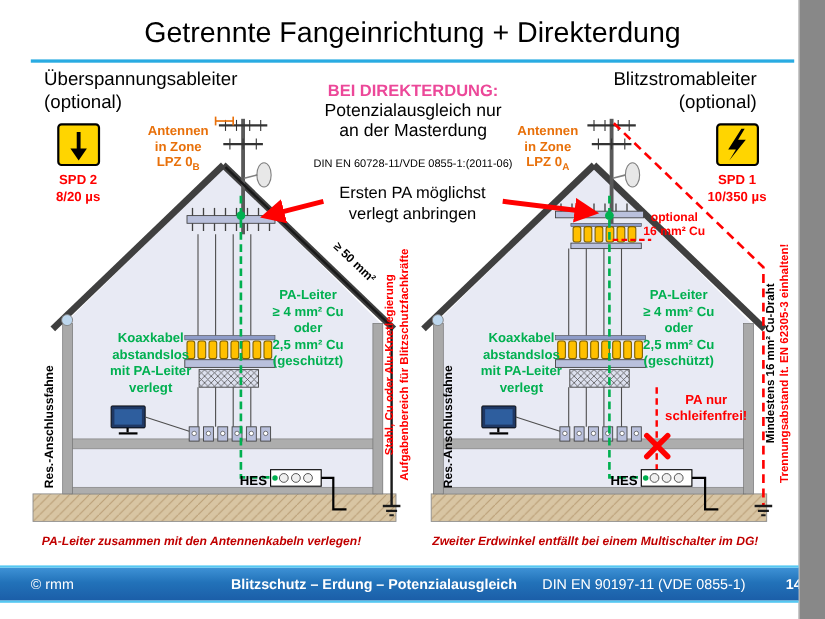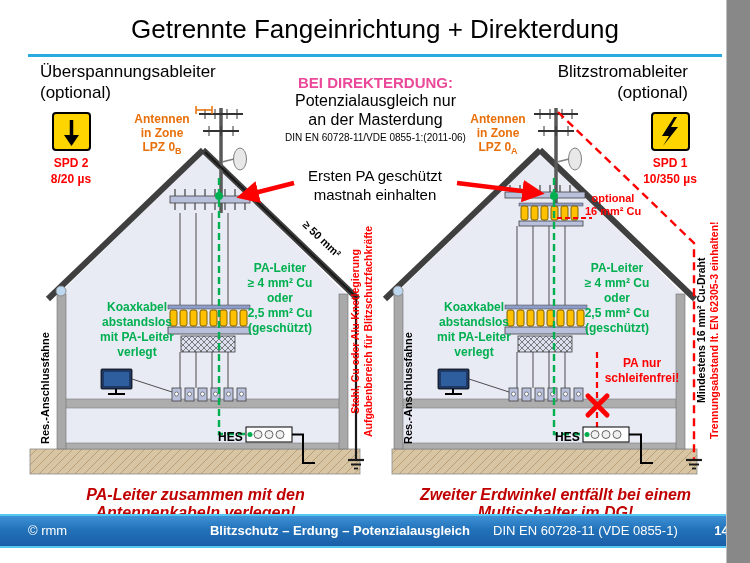--- a/index.html
+++ b/index.html
@@ -6,29 +6,29 @@
   .slide{position:relative;width:726px;height:563px;background:#fff;overflow:hidden;
          outline:1px solid #bfbfbf;font-family:"Liberation Sans",sans-serif;}
   svg{position:absolute;left:0;top:0;}
   .lbl{position:absolute;color:#000;font-family:"Liberation Sans",sans-serif;}
   .ctr{text-align:center;}
   .title{left:0;top:14px;width:750px;text-align:center;font-size:26px;color:#000;}
   .rule{position:absolute;left:28px;top:54px;width:694px;height:3px;background:#29ABE2;}
   .hdr{font-size:17px;line-height:21px;}
   .blue-h{color:#ec4899;font-weight:bold;font-size:15px;}
   .big{font-size:16px;line-height:19px;}
-  .norm-sm{font-size:10px;margin-top:3px;}
+  .norm-sm{font-size:10px;margin-top:15px;}
   .green{color:#00B050;font-weight:bold;font-size:12px;line-height:15px;}
   .red{color:#FF0000;font-weight:bold;}
   .orange{color:#E8700A;font-weight:bold;font-size:12px;line-height:14px;}
   .rot{transform:rotate(-90deg);}
   .vt{font-size:10.5px;font-weight:bold;line-height:12.5px;text-align:center;}
   .u{margin-left:3px;}
   sub{font-size:9px;}
-  .note{font-size:16px;font-style:italic;font-weight:bold;color:#C00000;text-align:center;}
+  .note{font-size:11px;font-style:italic;font-weight:bold;color:#C00000;text-align:left;}
   .footer{position:absolute;left:0;top:514px;width:750px;height:34px;box-sizing:border-box;
           background:linear-gradient(180deg,#3E92D6 0%,#2272B9 45%,#1B5EA8 100%);
           border-top:2px solid #55C8F2;border-bottom:2px solid #55C8F2;color:#fff;font-size:13px;}
   .footer span{position:absolute;line-height:30px;white-space:nowrap;}
 </style>
 </head>
 <body>
 
 <div class="slide">
 
@@ -337,22 +337,22 @@
 </div>
 
 <div class="lbl ctr" style="left:258px;top:74px;width:235px;">
   <div class="blue-h">BEI DIREKTERDUNG:</div>
   <div class="big">Potenzialausgleich nur</div>
   <div class="big">an der Masterdung</div>
   <div class="norm-sm">DIN EN 60728-11/VDE 0855-1:(2011-06)</div>
 </div>
 
 <div class="lbl ctr" style="left:290px;top:166px;width:170px;font-size:15px;line-height:19px;">
-  <div>Ersten PA geschützt</div>
-  <div>mastnah einhalten</div>
+  <div>Ersten PA möglichst</div>
+  <div>verlegt anbringen</div>
 </div>
 
 <div class="lbl ctr red" style="left:36px;top:155px;width:70px;font-size:12px;line-height:16px;">
   <div>SPD 2</div>
   <div>8/20 µs</div>
 </div>
 <div class="lbl ctr red" style="left:635px;top:155px;width:70px;font-size:12px;line-height:16px;">
   <div>SPD 1</div>
   <div>10/350 µs</div>
 </div>
@@ -421,17 +421,17 @@
 
 <div class="lbl" style="left:218px;top:430px;font-size:12px;font-weight:bold;">HES</div>
 <div class="lbl" style="left:555px;top:430px;font-size:12px;font-weight:bold;">HES</div>
 
 <div class="lbl note" style="left:38px;top:486px;width:315px;">PA-Leiter zusammen mit den Antennenkabeln verlegen!</div>
 <div class="lbl note" style="left:393px;top:486px;width:325px;">Zweiter Erdwinkel entfällt bei einem Multischalter im DG!</div>
 
 <div class="footer">
   <span style="left:28px;text-align:right;">© rmm</span>
   <span style="left:150px;width:380px;text-align:center;font-weight:bold;">Blitzschutz – Erdung – Potenzialausgleich</span>
-  <span style="left:493px;">DIN EN 60728-11 (VDE 0855-1)</span>
+  <span style="left:493px;">DIN EN 90197-11 (VDE 0855-1)</span>
   <span style="right:14px;font-weight:bold;text-align:center;">146</span>
 </div>
 
 </div>
 
 </body></html>

